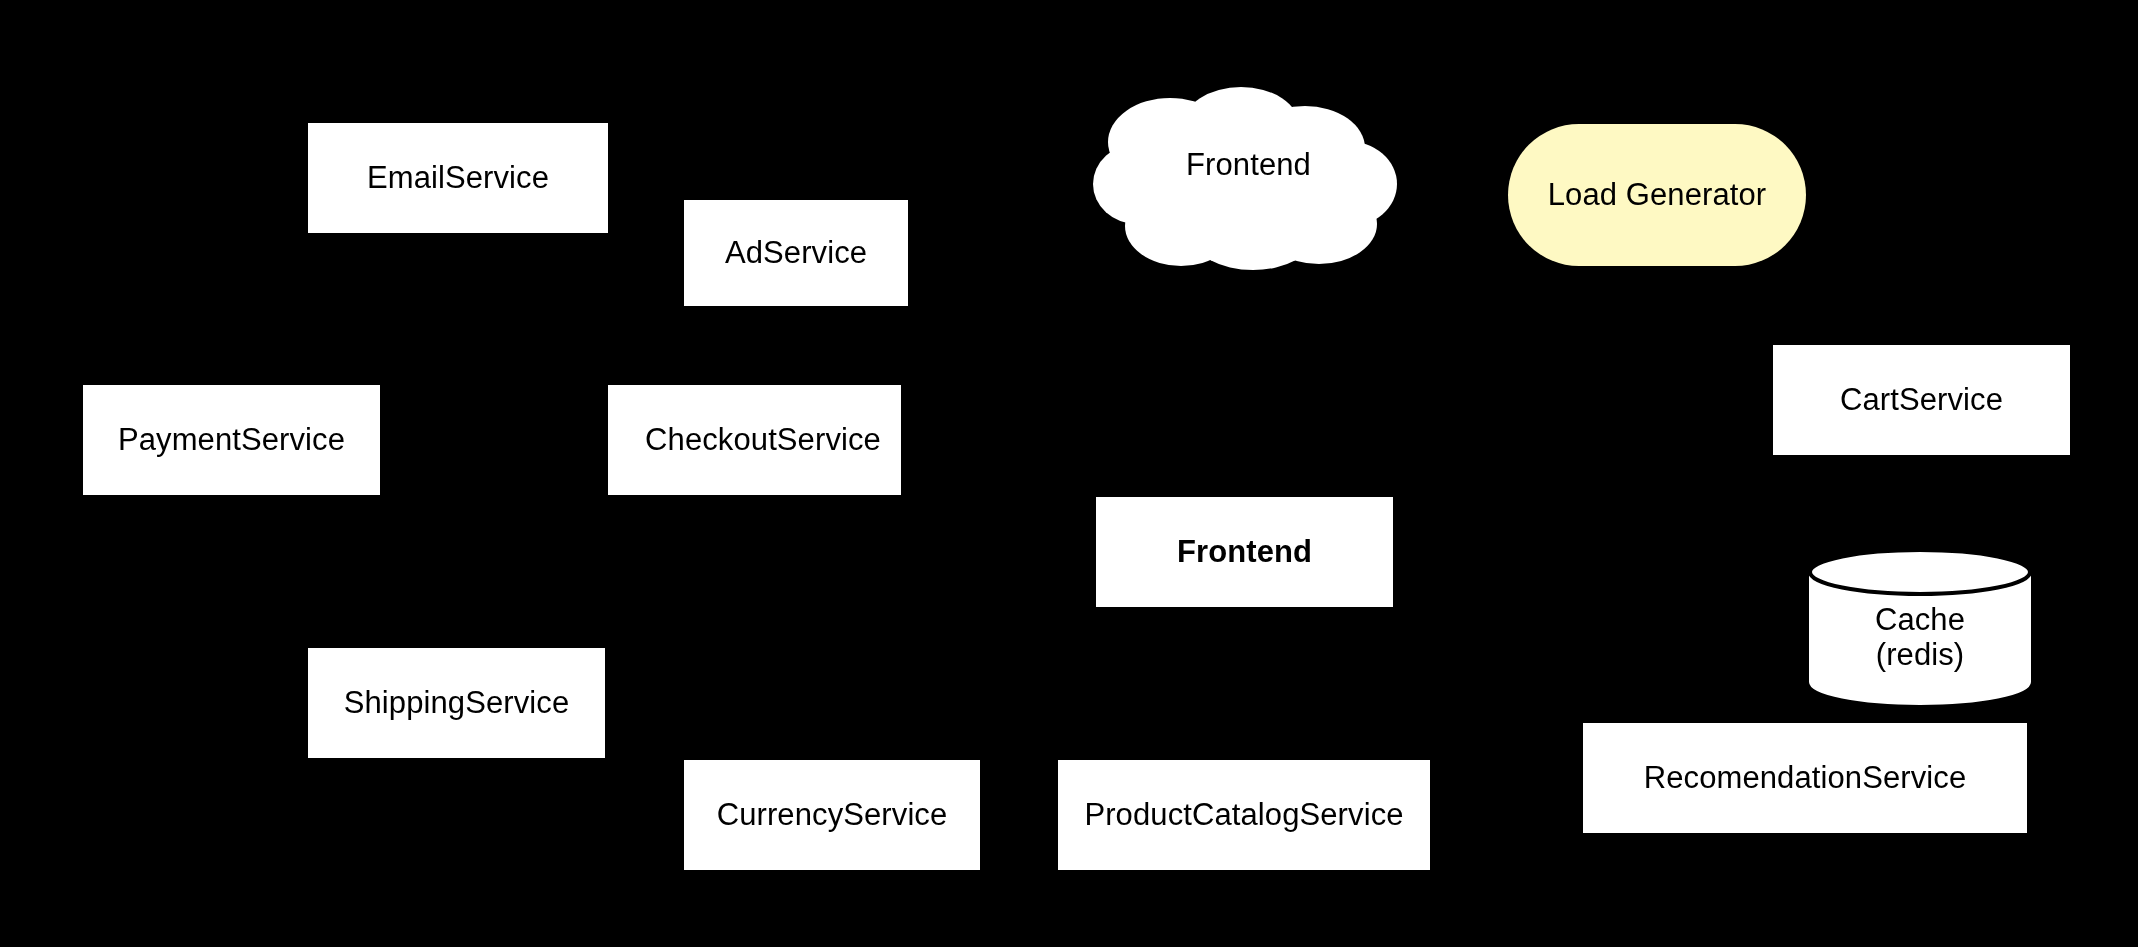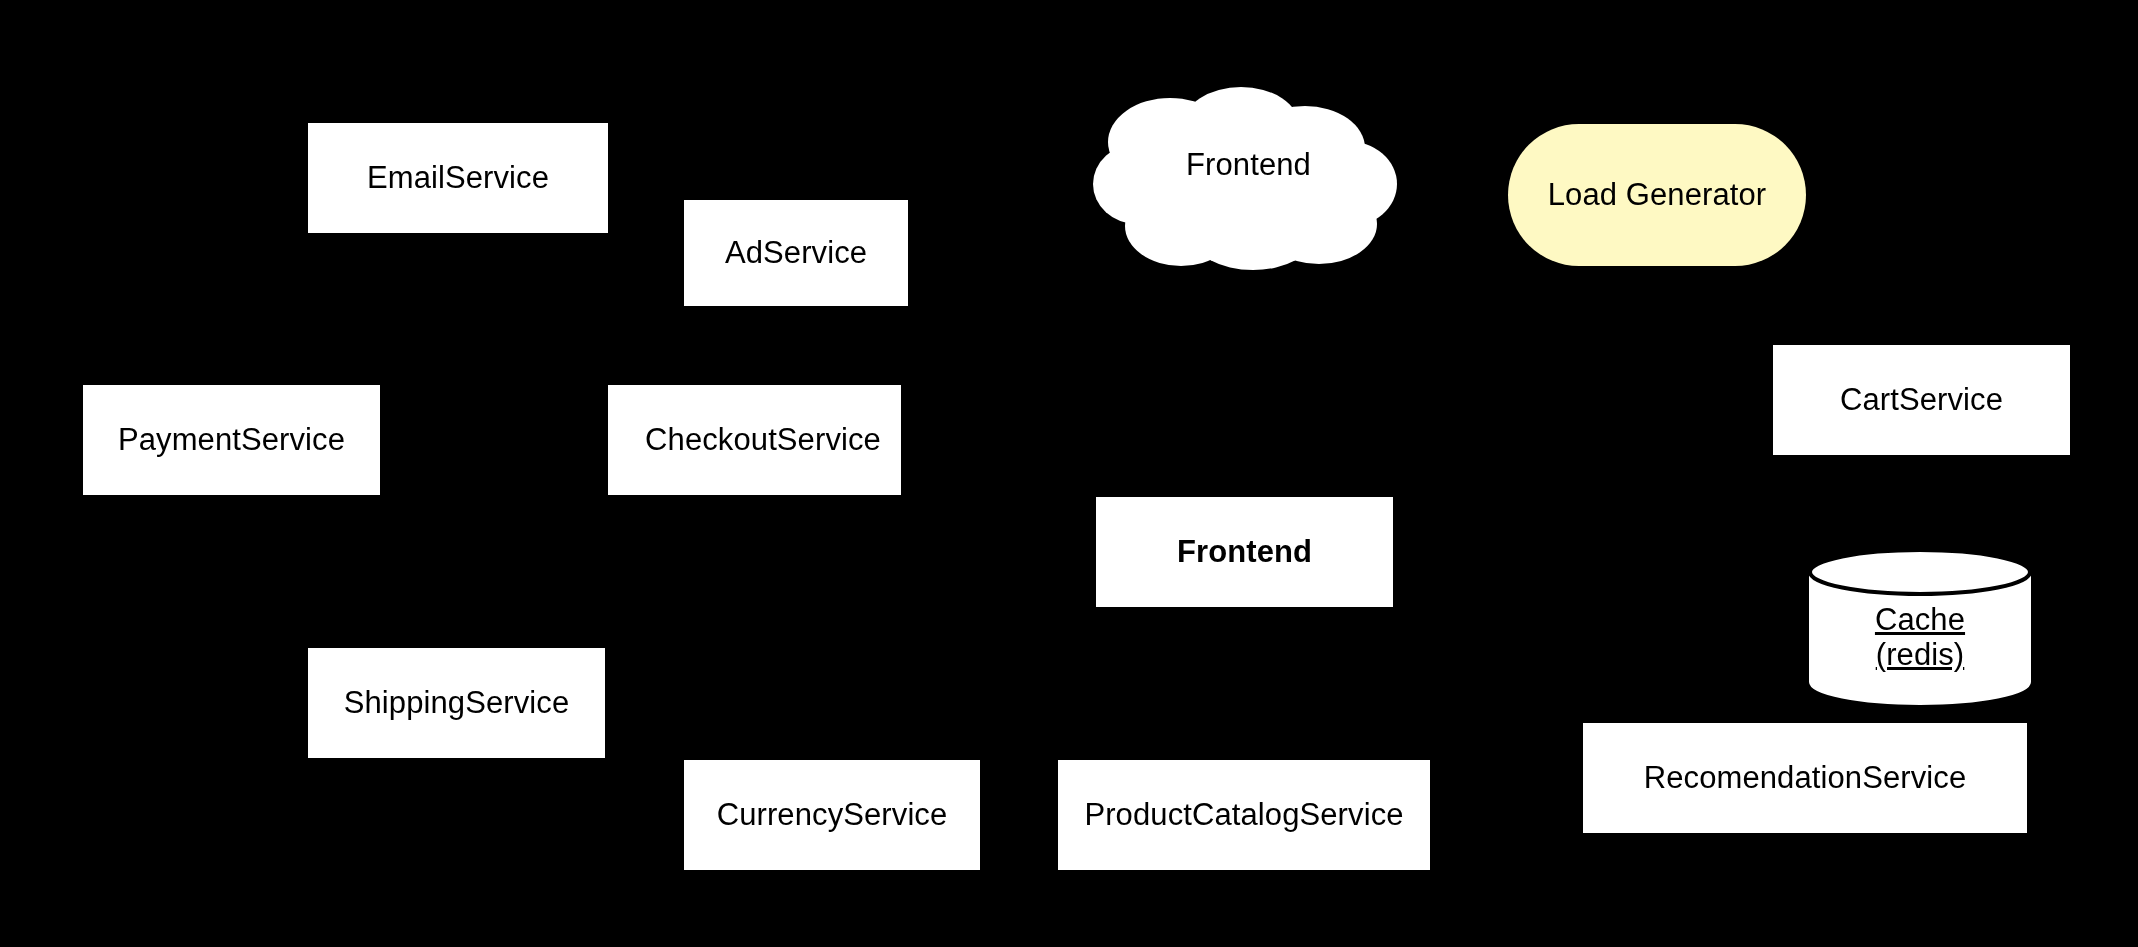--- a/index.html
+++ b/index.html
@@ -104,21 +104,21 @@
   </div>
 
   <div class="node node-rect" style="left:1765px; top:345px; width:297px; height:110px;">
     <span class="node-label">CartService</span>
   </div>
 
   <div class="node node-rect" style="left:1088px; top:497px; width:297px; height:110px;font-weight:bold;">
     <span class="node-label">Frontend</span>
   </div>
 
-  <div class="node node-cylinder" style="left:1798px; top:548px; width:228px; height:158px;text-decoration:underline;">
+  <div class="node node-cylinder" style="left:1798px; top:548px; width:228px; height:158px;">
     <svg class="shape-svg" viewBox="0 0 228 158" preserveAspectRatio="none">
       <path d="M4,24 L4,134 A110,22 0 0 0 224,134 L224,24 Z" fill="#ffffff" stroke="#ffffff" stroke-width="2"></path>
       <ellipse cx="114" cy="24" rx="110" ry="22" fill="#ffffff" stroke="#000000" stroke-width="4"></ellipse>
     </svg>
     <span class="node-label" style="display:flex; flex-direction:column; transform:translateY(10px);">
       <span>Cache</span>
       <span>(redis)</span>
     </span>
   </div>
 

